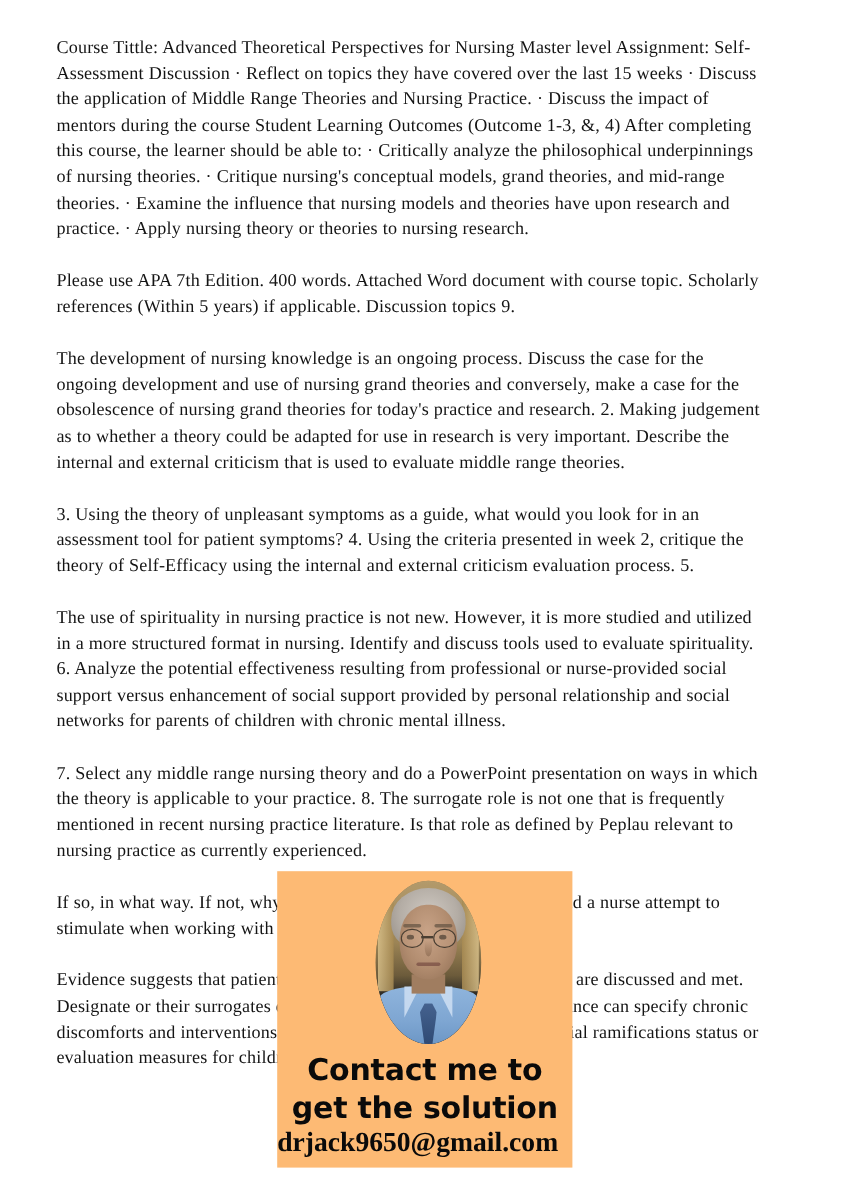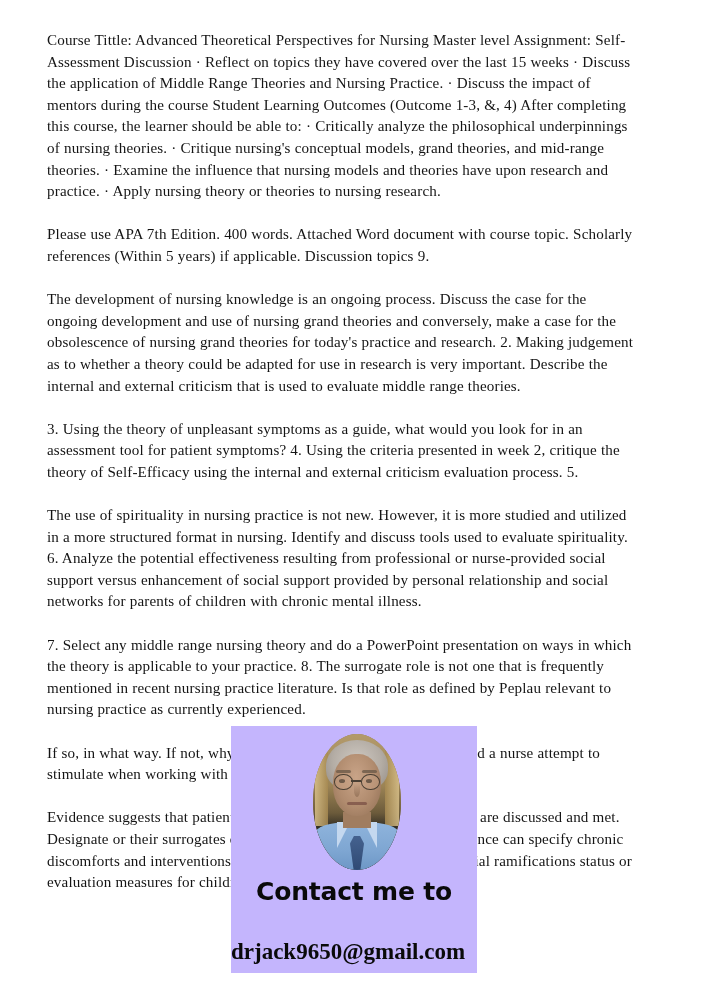--- a/index.html
+++ b/index.html
@@ -189,21 +189,21 @@
     <p class="para">Course Tittle: Advanced Theoretical Perspectives for Nursing Master level Assignment: Self-Assessment Discussion · Reflect on topics they have covered over the last 15 weeks · Discuss the application of Middle Range Theories and Nursing Practice. · Discuss the impact of mentors during the course Student Learning Outcomes (Outcome 1-3, &amp;, 4) After completing this course, the learner should be able to: · Critically analyze the philosophical underpinnings of nursing theories. · Critique nursing's conceptual models, grand theories, and mid-range theories. · Examine the influence that nursing models and theories have upon research and practice. · Apply nursing theory or theories to nursing research.</p>
     <p class="para">Please use APA 7th Edition. 400 words. Attached Word document with course topic. Scholarly references (Within 5 years) if applicable. Discussion topics 9.</p>
     <p class="para">The development of nursing knowledge is an ongoing process. Discuss the case for the ongoing development and use of nursing grand theories and conversely, make a case for the obsolescence of nursing grand theories for today's practice and research. 2. Making judgement as to whether a theory could be adapted for use in research is very important. Describe the internal and external criticism that is used to evaluate middle range theories.</p>
     <p class="para">3. Using the theory of unpleasant symptoms as a guide, what would you look for in an assessment tool for patient symptoms? 4. Using the criteria presented in week 2, critique the theory of Self-Efficacy using the internal and external criticism evaluation process. 5.</p>
     <p class="para">The use of spirituality in nursing practice is not new. However, it is more studied and utilized in a more structured format in nursing. Identify and discuss tools used to evaluate spirituality. 6. Analyze the potential effectiveness resulting from professional or nurse-provided social support versus enhancement of social support provided by personal relationship and social networks for parents of children with chronic mental illness.</p>
     <p class="para">7. Select any middle range nursing theory and do a PowerPoint presentation on ways in which the theory is applicable to your practice. 8. The surrogate role is not one that is frequently mentioned in recent nursing practice literature. Is that role as defined by Peplau relevant to nursing practice as currently experienced.</p>
     <p class="para">If so, in what way. If not, why? What types of patient behaviors would a nurse attempt to stimulate when working with that? 10.</p>
     <p class="para">Evidence suggests that patients have specific benefits of nursing care are discussed and met. Designate or their surrogates designate an expected level of performance can specify chronic discomforts and interventions the underlying assumptions and potential ramifications status or evaluation measures for children or those under</p>
   </div>
 
-  <div id="contact-overlay" style="background: #c4b5fd;">
+  <div id="contact-overlay" style="background: #fdba74;">
 
     <div id="portrait-frame">
       <div class="ph-wall"></div>
       <div class="ph-frame-left"></div>
       <div class="ph-frame-right"></div>
       <div class="ph-shirt"></div>
       <div class="ph-collar-l"></div>
       <div class="ph-collar-r"></div>
       <div class="ph-tie"></div>
       <div class="ph-neck"></div>
@@ -215,19 +215,20 @@
       <div class="ph-eye-r"></div>
       <div class="ph-glass-l"></div>
       <div class="ph-glass-r"></div>
       <div class="ph-bridge"></div>
       <div class="ph-nose"></div>
       <div class="ph-mouth"></div>
     </div>
 
     <div id="overlay-headline">
       <span class="ln">Contact me to</span>
+      <span class="ln">get the solution</span>
     </div>
 
     <div id="overlay-email">drjack9650@gmail.com</div>
 
   </div>
 
 </div>
 
 </body></html>

